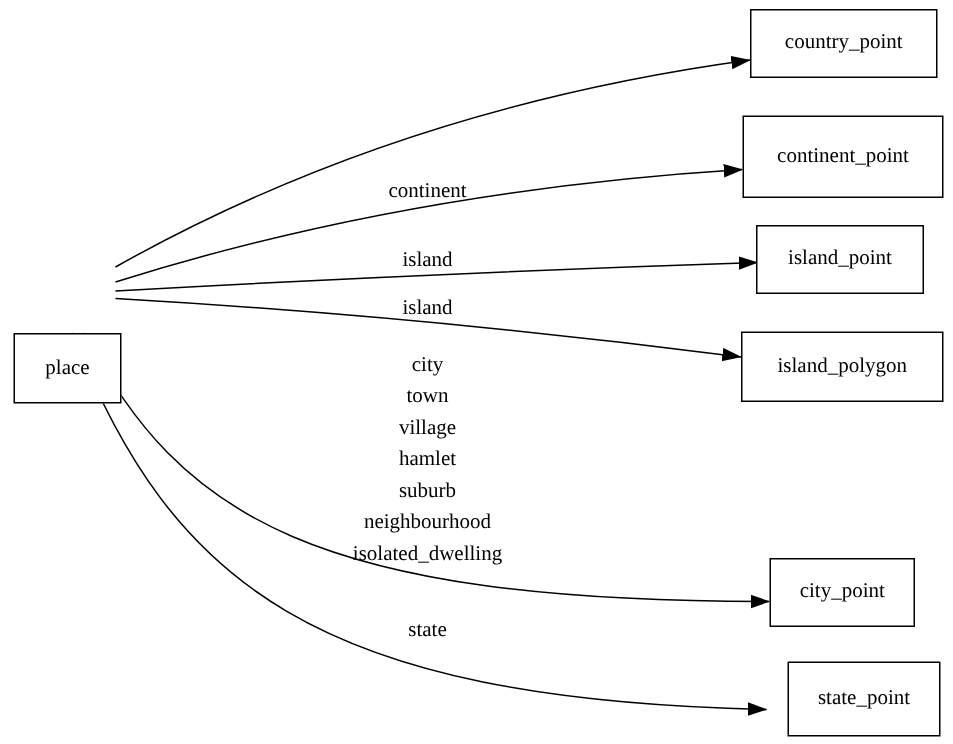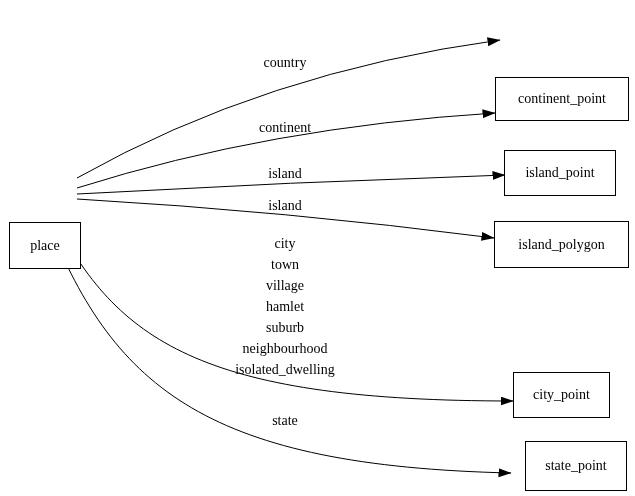--- a/index.html
+++ b/index.html
@@ -49,32 +49,32 @@
     <path d="M77,178 Q265,72 500,40" fill="none" stroke="#000000" stroke-width="1" marker-end="url(#arrow)"></path>
     <path d="M77,188 Q270,127 495,113" fill="none" stroke="#000000" stroke-width="1" marker-end="url(#arrow)"></path>
     <path d="M77,194 Q290,182 505,175" fill="none" stroke="#000000" stroke-width="1" marker-end="url(#arrow)"></path>
     <path d="M77,199 Q285,211 494,238" fill="none" stroke="#000000" stroke-width="1" marker-end="url(#arrow)"></path>
     <path d="M56,222 C120,345 210,401 513,401" fill="none" stroke="#000000" stroke-width="1" marker-end="url(#arrow)"></path>
     <path d="M48,222 C115,390 210,466 511,473" fill="none" stroke="#000000" stroke-width="1" marker-end="url(#arrow)"></path>
   </svg>
 
   <div class="node" style="left:9px; top:175px; width:72px; height:47px;margin-top:47px;">place</div>
 
+  <div class="node" style="left:500px; top:6px; width:125px; height:46px;">country_point</div>
 
-  <div class="node" style="left:495px; top:77px; width:134px; height:44px;">continent_point</div>
+  <div class="node" style="left:495px; top:77px; width:134px; height:55px;">continent_point</div>
 
   <div class="node" style="left:504px; top:150px; width:112px; height:46px;">island_point</div>
 
   <div class="node" style="left:494px; top:221px; width:135px; height:47px;">island_polygon</div>
 
   <div class="node" style="left:513px; top:372px; width:97px; height:46px;">city_point</div>
 
   <div class="node" style="left:525px; top:441px; width:102px; height:50px;">state_point</div>
 
-  <div class="edge-label" style="top:52px;">country</div>
 
   <div class="edge-label" style="top:117px;">continent</div>
 
   <div class="edge-label" style="top:163px;">island</div>
 
   <div class="edge-label" style="top:195px;">island</div>
 
   <div class="edge-label" style="top:233px;">
     <span>city</span>
     <span>town</span>

